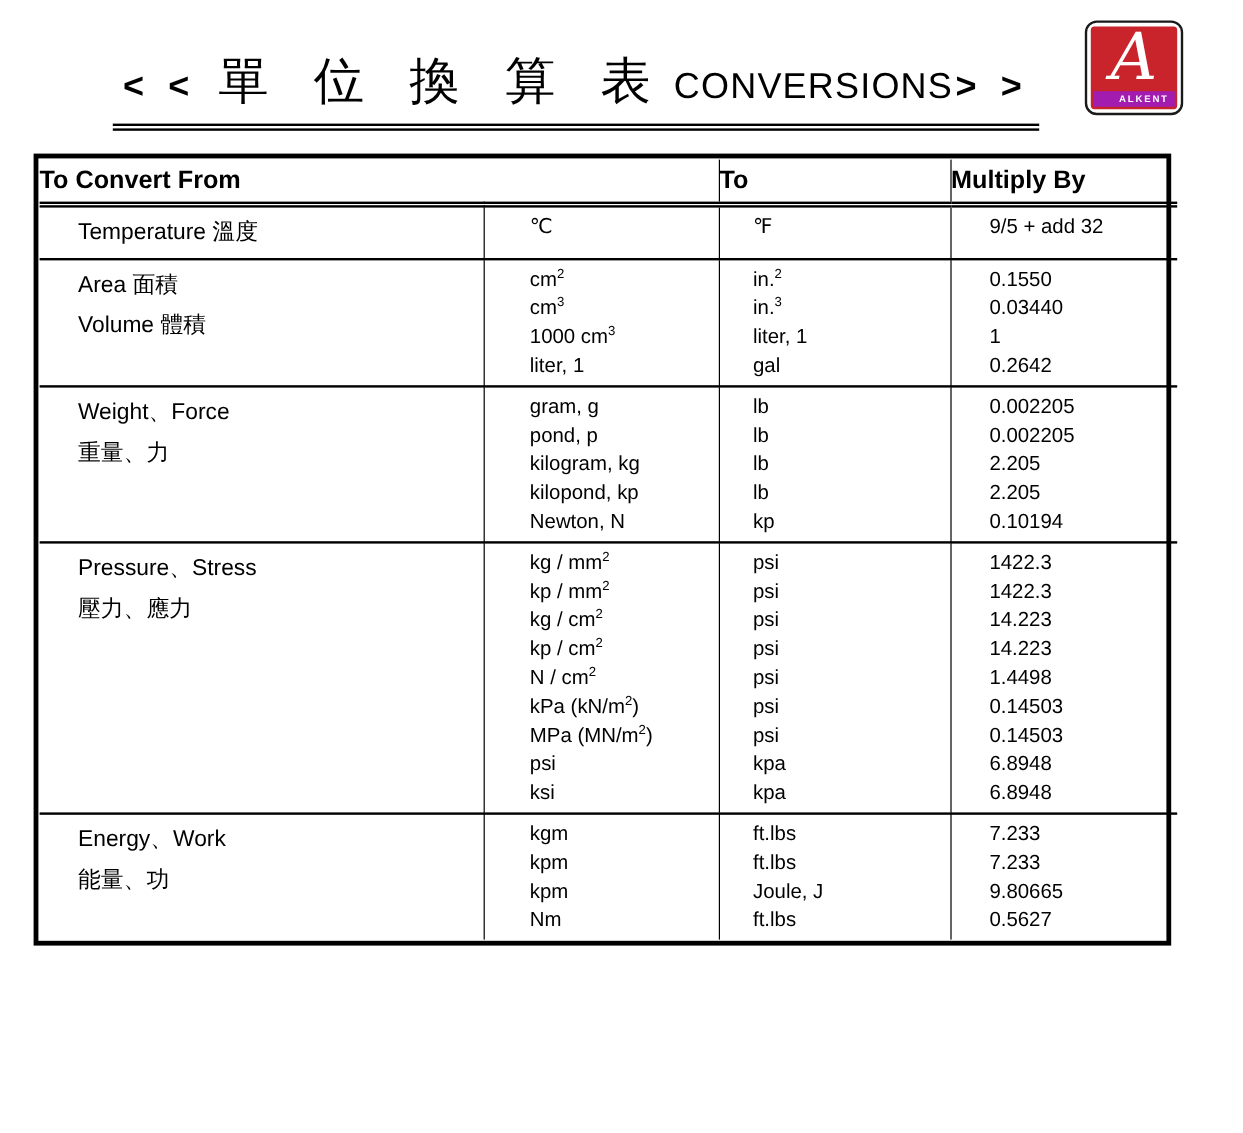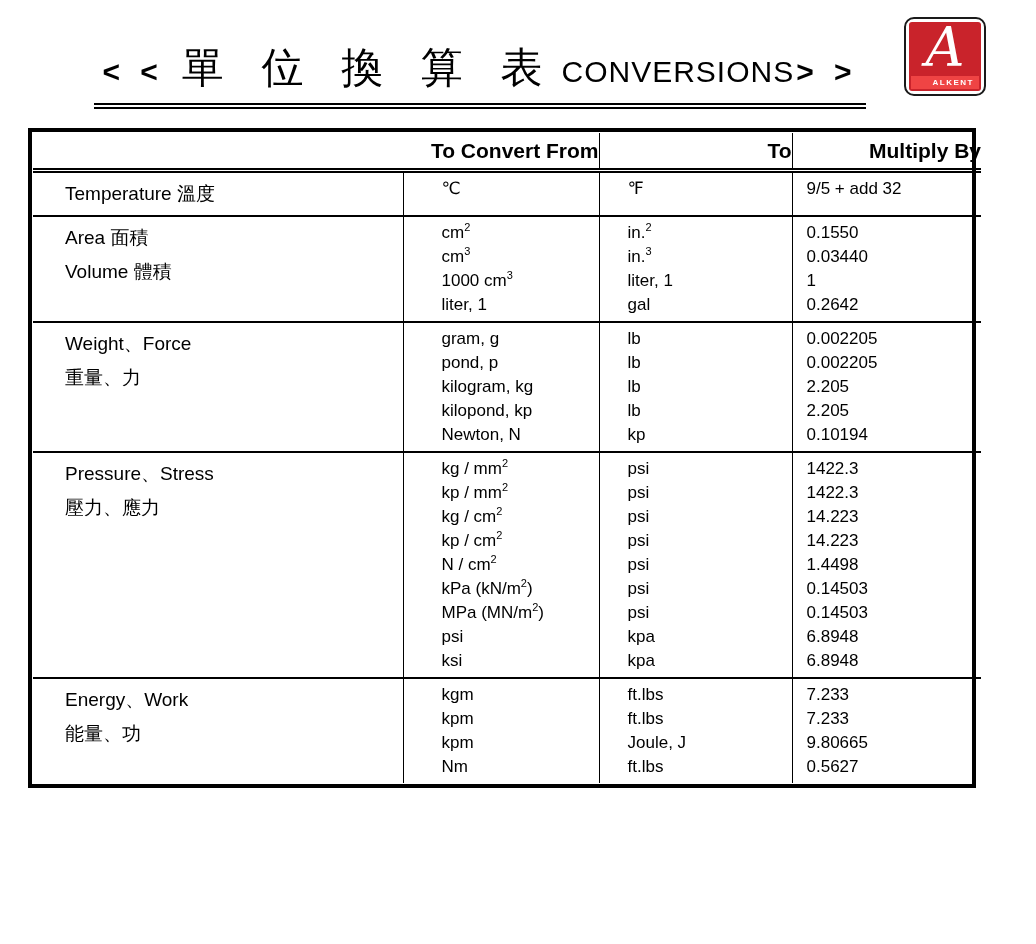--- a/index.html
+++ b/index.html
@@ -14,39 +14,39 @@
   .title .cjk { letter-spacing:13px; font-size:42px; margin:0 6px 0 18px; }
   .title .en { letter-spacing:1px; margin-right:2px; }
 
   
   .logo { position:absolute; top:17px; right:50px; width:82px; height:79px;
     border:2px solid #1a1a1a; border-radius:10px; background:#fff; padding:3px; }
   .logo-red { width:100%; height:100%; border-radius:3px; position:relative; overflow:hidden; }
   .logo-a { position:absolute; top:-4px; left:0; width:100%; text-align:center;
     font-family:"DejaVu Serif","Liberation Serif",serif; font-style:italic;
     font-size:54px; color:#fff; line-height:60px; }
-  .logo-strip { position:absolute; bottom:2px; left:2px; right:2px; height:13px; background:#ef4444;
+  .logo-strip { position:absolute; bottom:2px; left:2px; right:2px; height:13px; background:#a21caf;
     color:#fff; font-size:8px; line-height:13px; text-align:right; padding-right:5px;
     letter-spacing:1.5px; font-weight:bold; }
 
   
   .table-frame { position:absolute; left:28px; top:128px; width:948px;
     border:4px solid #000; padding:1px; background:#fff; }
   table { border-collapse:collapse; width:100%; table-layout:fixed; }
   th, td { border-left:1px solid #000; vertical-align:top; }
   th:first-child, td:first-child { border-left:none; }
-  thead th { font-size:21px; font-weight:bold; text-align:right;
+  thead th { font-size:21px; font-weight:bold; text-align:left;
     padding:6px 0 5px 0; border-bottom:5px double #000; }
   tbody tr { border-top:2px solid #000; }
   tbody tr:first-child { border-top:none; }
   td { padding:4px 0 4px 0; }
   .c-label { padding-left:32px; }
   .c-from  { padding-left:38px; }
   .c-to    { padding-left:28px; }
-  .c-mult  { padding-left:14px; }
+  .c-mult  { padding-left:32px; }
   .lbl-line  { font-size:19px; line-height:34px; white-space:nowrap; }
   .cell-line { font-size:17px; line-height:24px; white-space:nowrap; }
   tr.spread .cell-line { line-height:35px; }
   tr.spread .lbl-line  { line-height:35px; }
   sup { font-size:11px; line-height:0; vertical-align:super; }
 </style>
 </head>
 <body>
 
 <div class="title-wrap">

